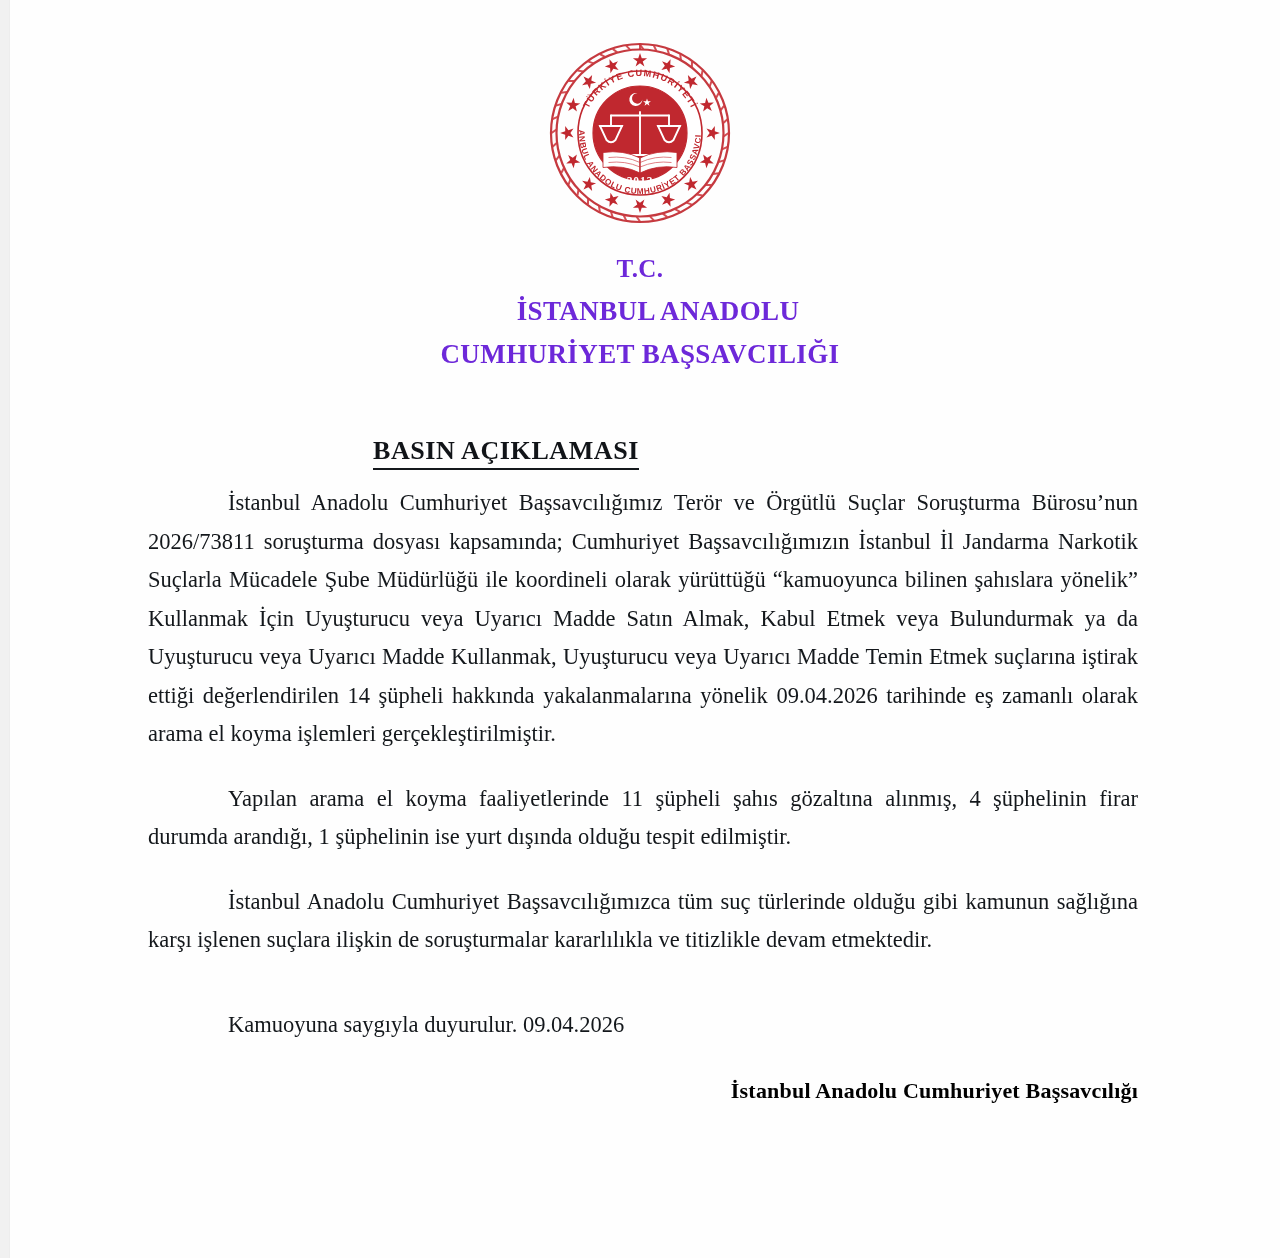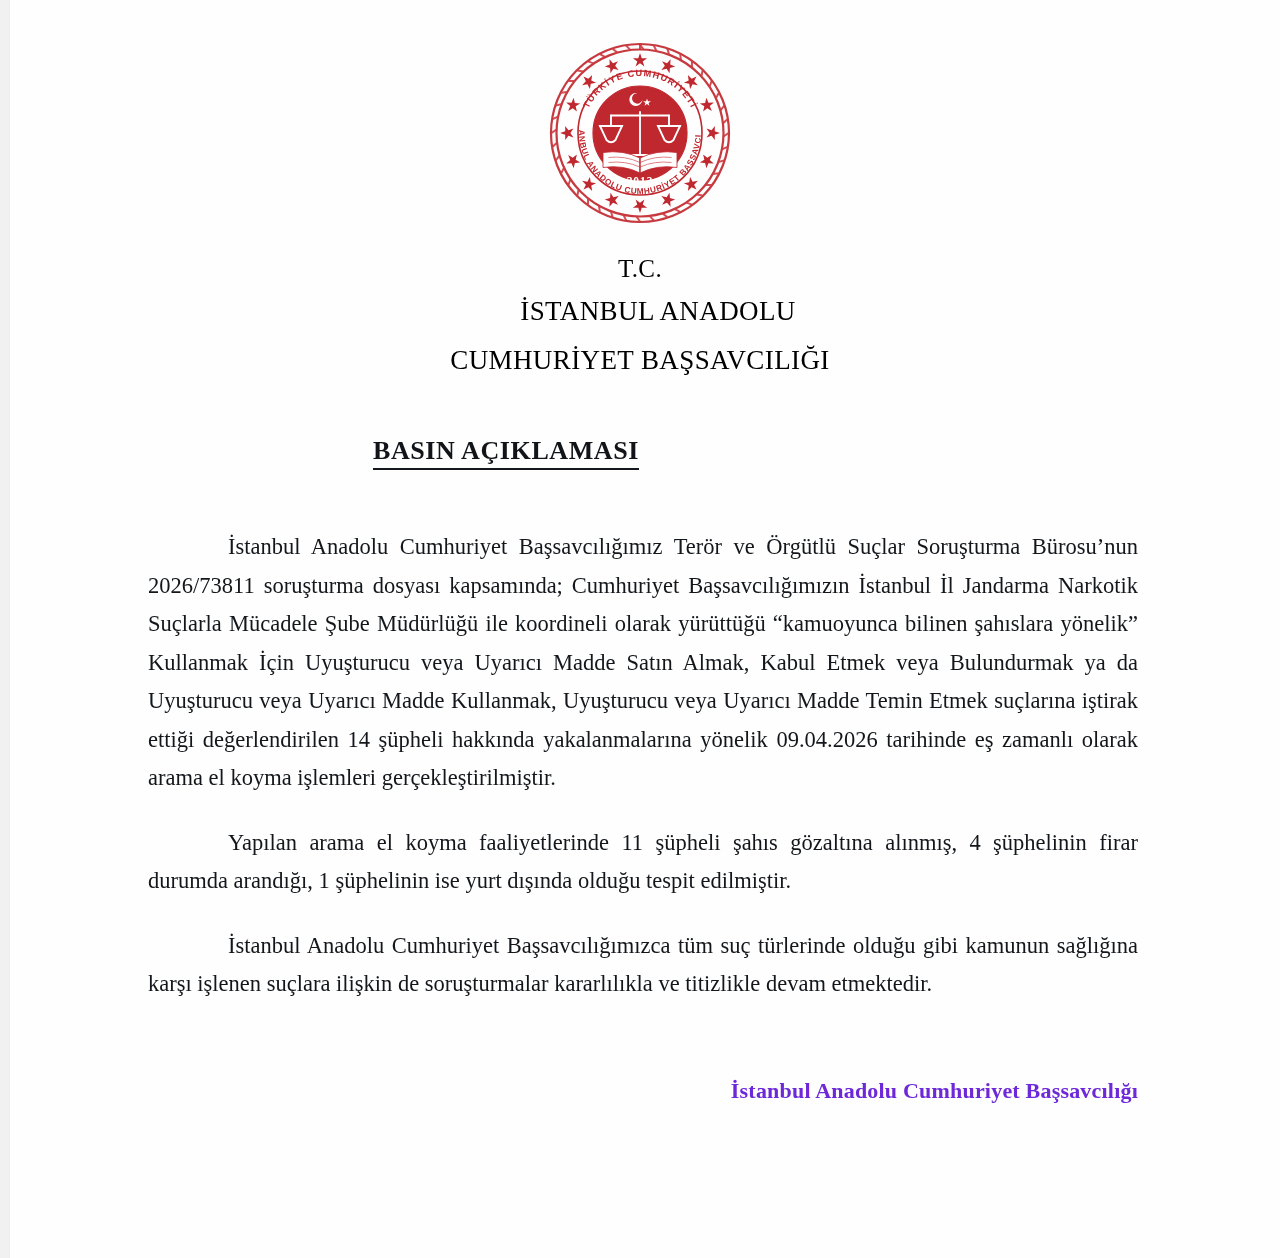--- a/index.html
+++ b/index.html
@@ -63,28 +63,28 @@
 
   
   .head-block {
     position: absolute;
     left: 0;
     top: 252px;
     width: 1280px;
     text-align: center;
   }
   .head-line {
-    font-weight: normal;
+    font-weight: bold;
     letter-spacing: 0.4px;
-    color: #000000;
+    color: #6d28d9;
     line-height: 1.38;
   }
   .head-tc      { font-size: 25px; }
   .head-city    { font-size: 27px; margin-top: 6px; padding-left: 36px; }
-  .head-office  { font-size: 27px; margin-top: 12px; }
+  .head-office  { font-size: 27px; margin-top: 6px; }
 
   .doc-title {
     position: absolute;
     left: 0;
     top: 436px;
     width: 1012px;
     text-align: center;
   }
   .doc-title span {
     font-size: 26px;
@@ -92,21 +92,21 @@
     letter-spacing: 0.6px;
     border-bottom: 2.5px solid #14181c;
     padding-bottom: 2px;
     display: inline-block;
   }
 
   
   .body-area {
     position: absolute;
     left: 148px;
-    top: 528px;
+    top: 484px;
     width: 990px;
   }
   p.para {
     margin: 0 0 26px 0;
     font-size: 22.5px;
     line-height: 38.5px;
     text-align: justify;
     text-justify: inter-word;
     text-indent: 80px;
     color: #13171b;
@@ -127,21 +127,21 @@
 
   .signature {
     position: absolute;
     left: 148px;
     top: 1078px;
     width: 990px;
     text-align: right;
     font-size: 22px;
     font-weight: bold;
     letter-spacing: 0.2px;
-    color: #6d28d9;
+    color: #000000;
   }
 </style>
 </head>
 <body>
 
 <div class="page">
   <div class="left-gutter"></div>
   <div class="paper-tint"></div>
 
   <div class="content">
@@ -392,17 +392,18 @@
     <div class="doc-title">
       <span>BASIN AÇIKLAMASI</span>
     </div>
 
     <div class="body-area">
       <p class="para">İstanbul Anadolu Cumhuriyet Başsavcılığımız Terör ve Örgütlü Suçlar Soruşturma Bürosu’nun 2026/73811 soruşturma dosyası kapsamında; Cumhuriyet Başsavcılığımızın İstanbul İl Jandarma Narkotik Suçlarla Mücadele Şube Müdürlüğü ile koordineli olarak yürüttüğü “kamuoyunca bilinen şahıslara yönelik” Kullanmak İçin Uyuşturucu veya Uyarıcı Madde Satın Almak, Kabul Etmek veya Bulundurmak ya da Uyuşturucu veya Uyarıcı Madde Kullanmak, Uyuşturucu veya Uyarıcı Madde Temin Etmek suçlarına iştirak ettiği değerlendirilen 14 şüpheli hakkında yakalanmalarına yönelik 09.04.2026 tarihinde eş zamanlı olarak arama el koyma işlemleri gerçekleştirilmiştir.</p>
       <p class="para">Yapılan arama el koyma faaliyetlerinde 11 şüpheli şahıs gözaltına alınmış, 4 şüphelinin firar durumda arandığı, 1 şüphelinin ise yurt dışında olduğu tespit edilmiştir.</p>
       <p class="para">İstanbul Anadolu Cumhuriyet Başsavcılığımızca tüm suç türlerinde olduğu gibi kamunun sağlığına karşı işlenen suçlara ilişkin de soruşturmalar kararlılıkla ve titizlikle devam etmektedir.</p>
     </div>
 
+    <div class="closing">Kamuoyuna saygıyla duyurulur. 09.04.2026</div>
 
     <div class="signature">İstanbul Anadolu Cumhuriyet Başsavcılığı</div>
 
   </div>
 </div>
 
 </body></html>

